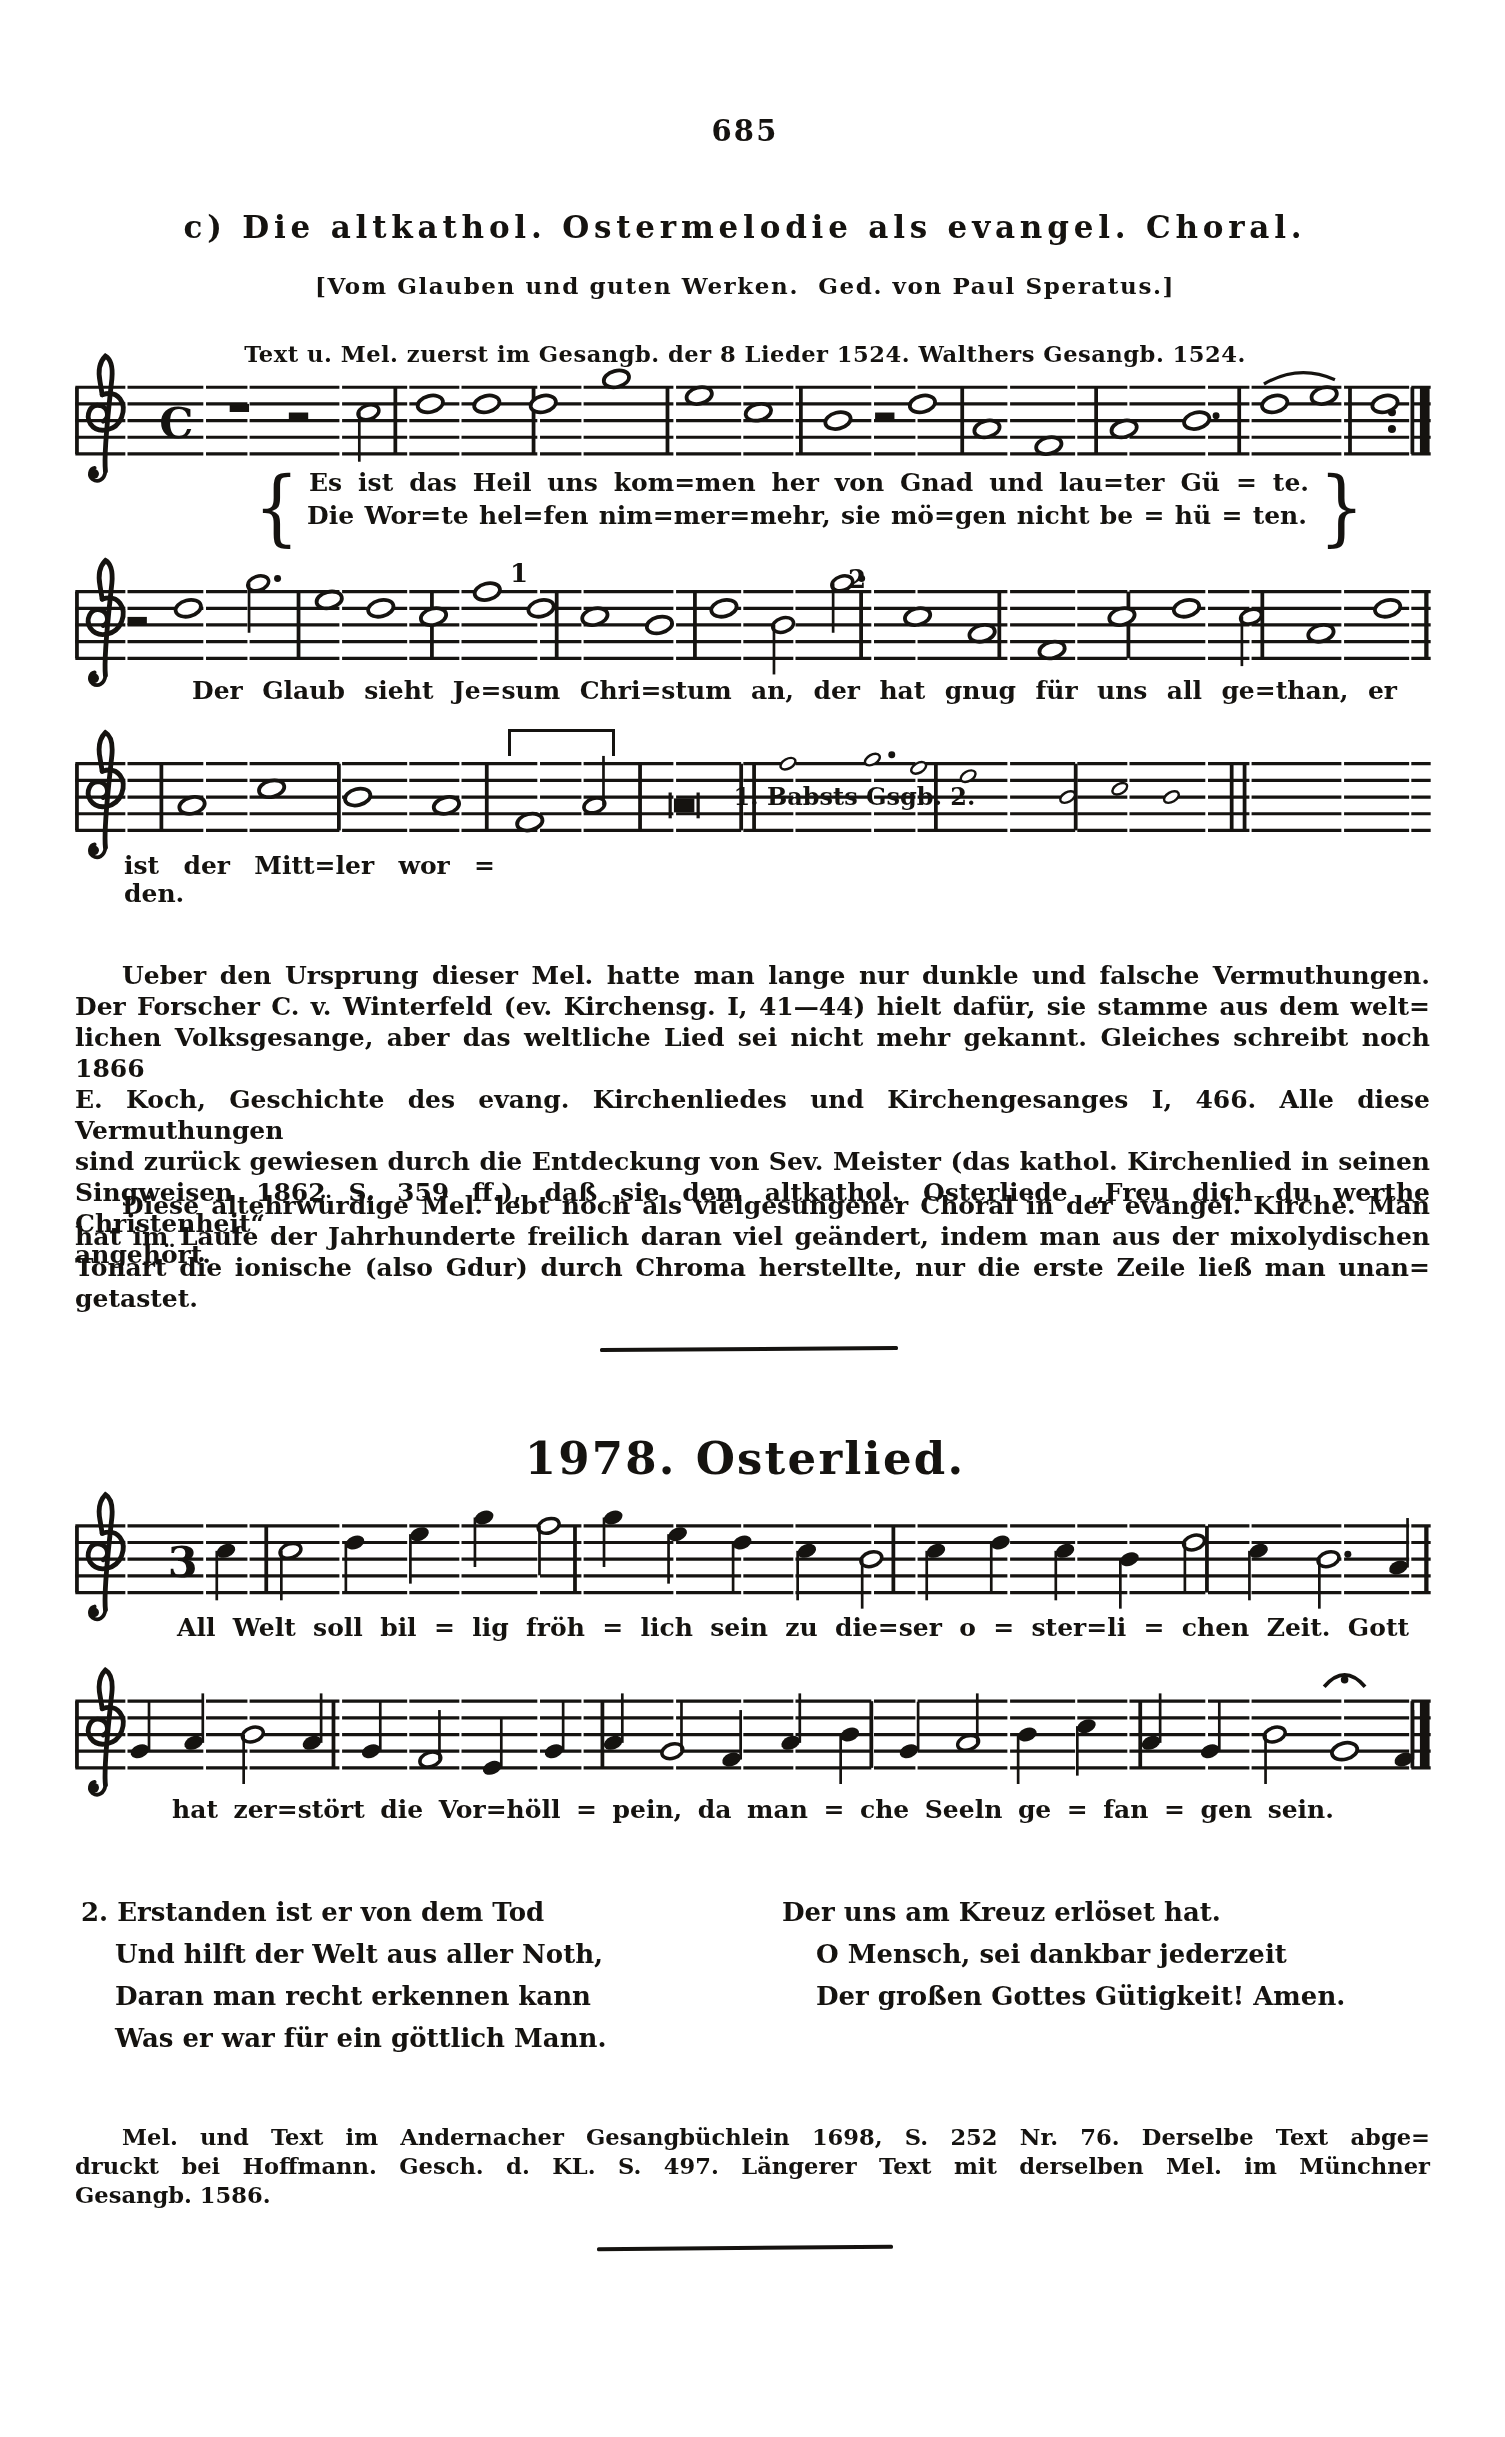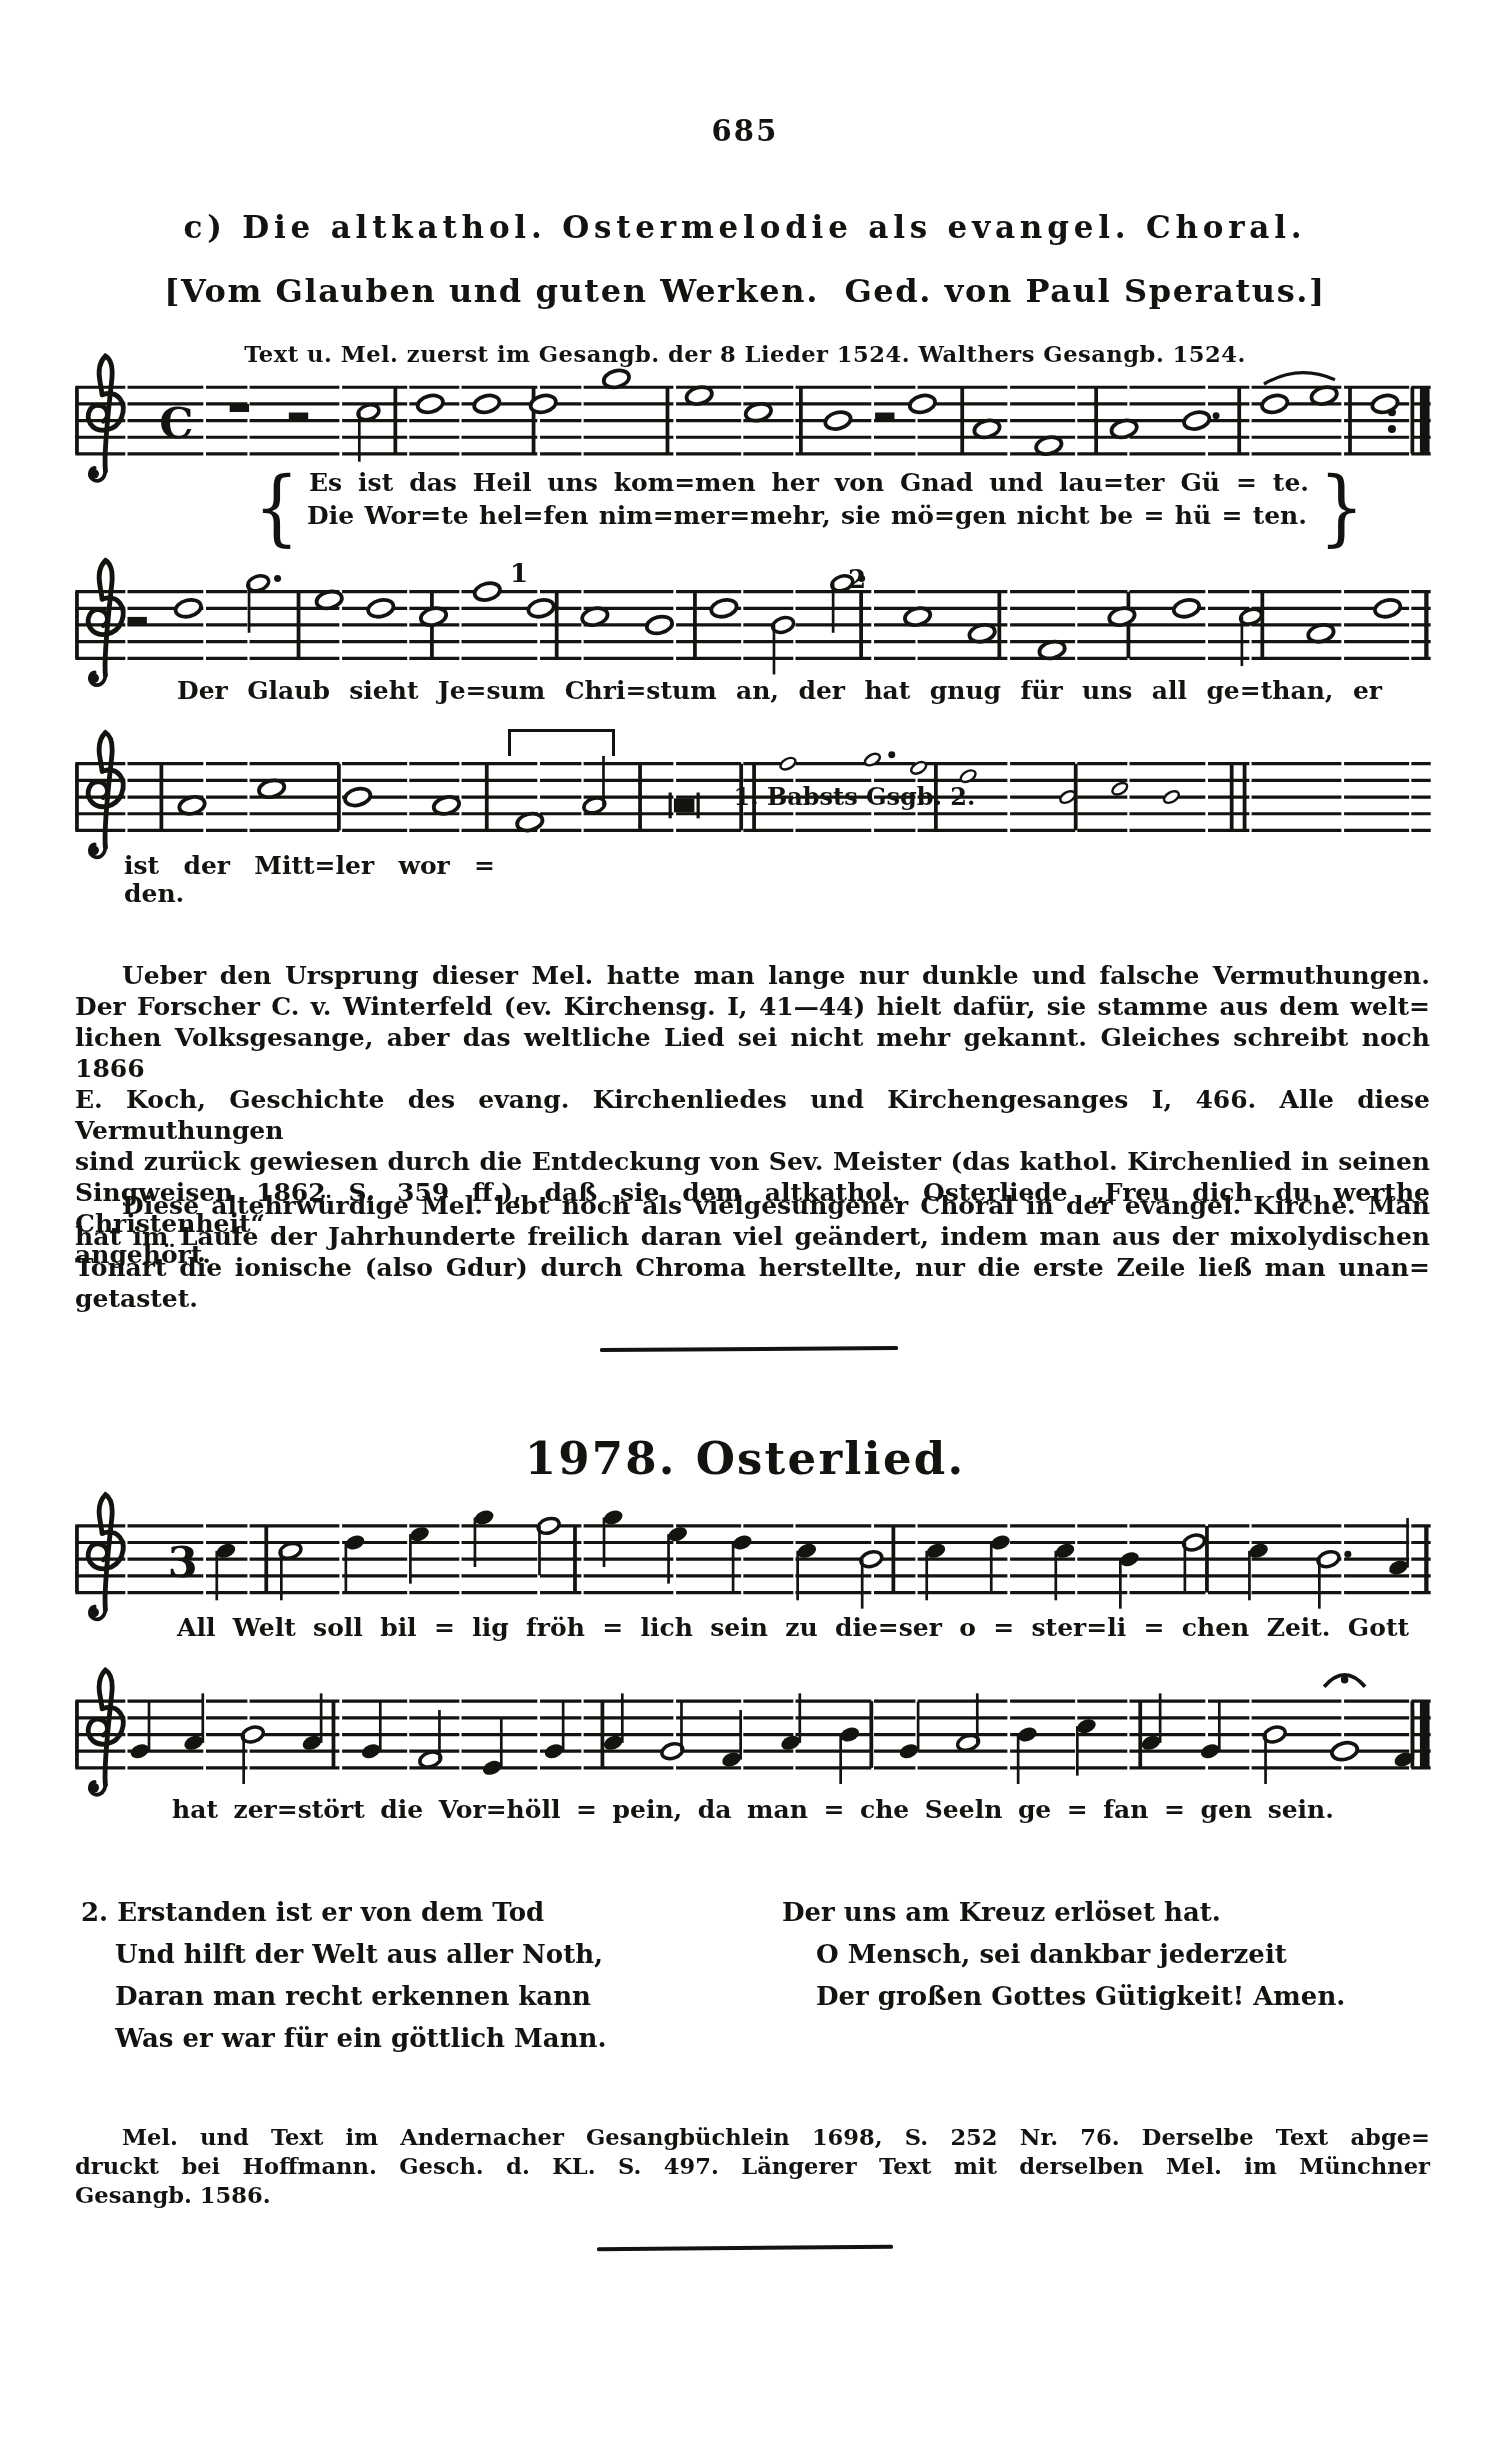--- a/index.html
+++ b/index.html
@@ -5,21 +5,21 @@
   html,body{margin:0;padding:0;}
   body{
     width:1506px;height:2438px;position:relative;background:#ffffff;
     font-family:"DejaVu Serif", serif;color:#151310;font-weight:bold;
     overflow:hidden;
   }
   .abs{position:absolute;}
   .center{left:0;right:16px;text-align:center;}
   .pagenum{top:114px;font-size:29px;letter-spacing:2.2px;}
   .headc{top:209px;font-size:31px;letter-spacing:4.8px;}
-  .subt{top:272px;font-size:32px;letter-spacing:1.6px;white-space:pre;}
+  .subt{top:272px;font-size:23px;letter-spacing:1.6px;white-space:pre;}
   .srcl{top:341px;font-size:22.6px;letter-spacing:0.5px;white-space:pre;}
   .lyric{font-size:25px;text-align:justify;text-align-last:justify;line-height:1.1;}
   .brace{font-size:71px;font-weight:normal;transform:scaleY(1.15);transform-origin:top;}
   .vnum{font-size:26px;}
   .varlabel{font-size:24px;text-align:center;}
   .bracket3{border:3.8px solid #151310;border-bottom:none;}
   .para{left:75px;width:1355px;font-size:25px;line-height:31px;}
   .pline{text-align:justify;text-align-last:justify;}
   .pline:first-child{text-indent:47px;}
   .pline:last-child{text-align-last:left;}
@@ -301,21 +301,21 @@
   <div class="abs center subt">[Vom Glauben und guten Werken.  Ged. von Paul Speratus.]</div>
   <div class="abs center srcl">Text u. Mel. zuerst im Gesangb. der 8 Lieder 1524. Walthers Gesangb. 1524.</div>
 
   <div class="abs brace" style="left:254px;top:460px">{</div>
   <div class="abs brace" style="left:1319px;top:460px">}</div>
   <div class="abs lyric" style="left:309px;top:469px;width:1000px">Es ist das Heil uns kom=men her von Gnad und lau=ter Gü = te.</div>
   <div class="abs lyric" style="left:307px;top:502px;width:1000px">Die Wor=te hel=fen nim=mer=mehr, sie mö=gen nicht be = hü = ten.</div>
 
   <div class="abs vnum" style="left:510px;top:558px">1</div>
   <div class="abs vnum" style="left:848px;top:564px">2</div>
-  <div class="abs lyric" style="left:177px;top:677px;width:1205px">Der Glaub sieht Je=sum Chri=stum an, der hat gnug für uns all ge=than, er</div>
+  <div class="abs lyric" style="left:192px;top:677px;width:1205px">Der Glaub sieht Je=sum Chri=stum an, der hat gnug für uns all ge=than, er</div>
 
   <div class="abs bracket3" style="left:508px;top:729px;width:101px;height:24px"></div>
   <div class="abs varlabel" style="left:688px;top:782px;width:333px">1. Babsts Gsgb. 2.</div>
   <div class="abs lyric" style="left:124px;top:852px;width:371px">ist der Mitt=ler wor = den.</div>
 
   <div class="abs para" style="top:960px">
 
   <div class="pline">Ueber den Ursprung dieser Mel. hatte man lange nur dunkle und falsche Vermuthungen.</div>
       <div class="pline">Der Forscher C. v. Winterfeld (ev. Kirchensg. I, 41—44) hielt dafür, sie stamme aus dem welt=</div>
       <div class="pline">lichen Volksgesange, aber das weltliche Lied sei nicht mehr gekannt. Gleiches schreibt noch 1866</div>

